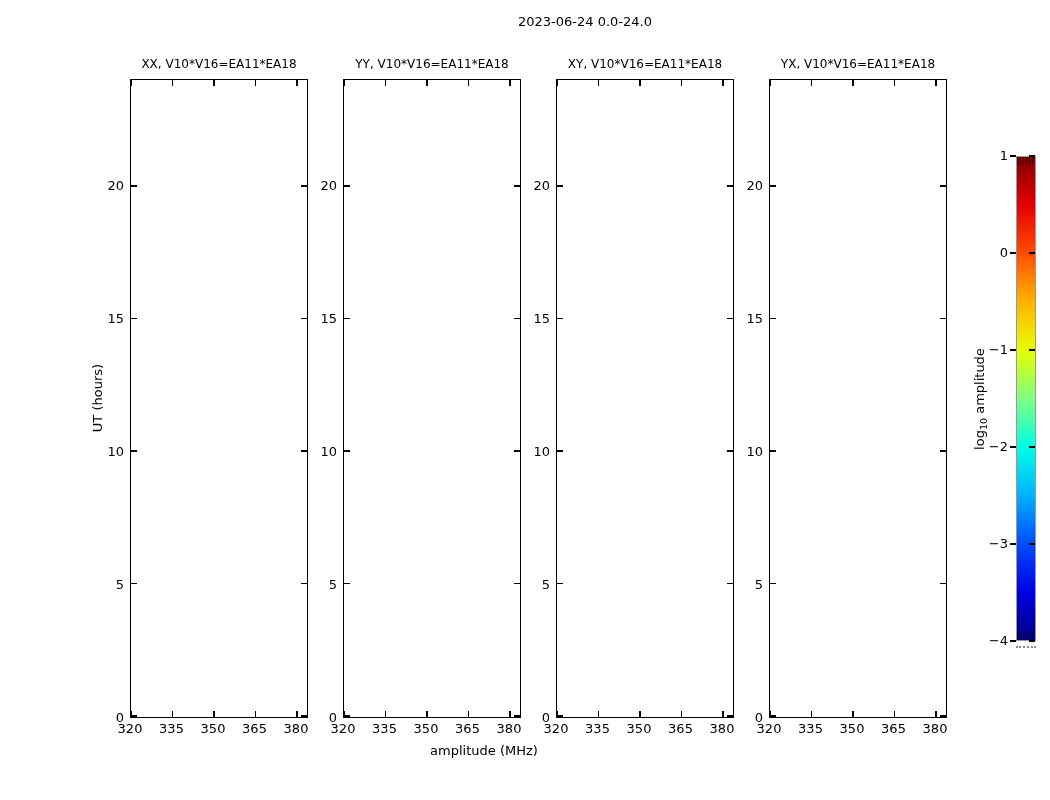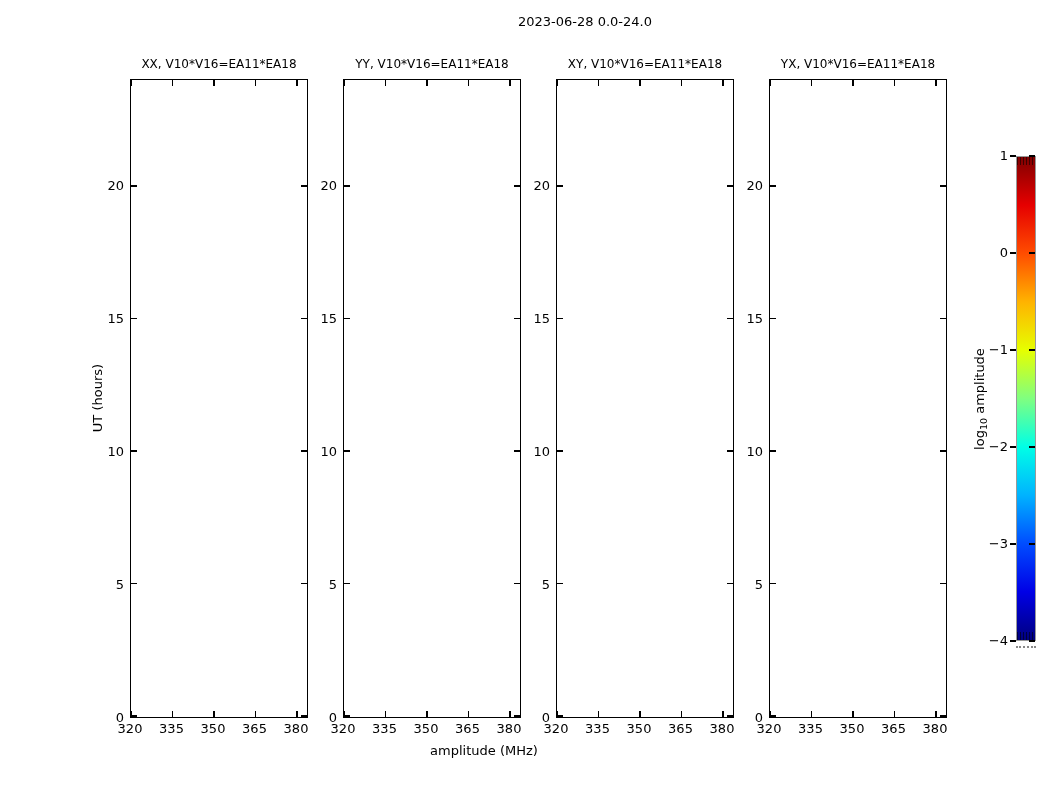--- a/index.html
+++ b/index.html
@@ -22,21 +22,21 @@
     position: absolute; left: 0; right: 0; height: 8px;
     background: repeating-linear-gradient(90deg, rgba(0,0,0,0.55) 0 1px, transparent 1px 3px);
   }
   .sub { font-size: 9.5px; position: relative; top: 3px; }
 </style>
 </head>
 <body>
 
 <div class="fig" id="fig">
 
-  <div class="abs suptitle" style="left:585px; top:14px; transform:translateX(-50%);">2023-06-28 0.0-24.0</div>
+  <div class="abs suptitle" style="left:585px; top:14px; transform:translateX(-50%);">2023-06-24 0.0-24.0</div>
 
   <div class="abs axis-label" style="left:97px; top:398px; transform:translate(-50%,-50%) rotate(-90deg);">UT (hours)</div>
 
   <div class="abs axis-label" style="left:484px; top:743px; transform:translateX(-50%);">amplitude (MHz)</div>
 
   <div class="abs cbar" id="cbar" style="left: 1016px; top: 156px; width: 20px; height: 485px; background: linear-gradient(rgb(128, 0, 0) 0%, rgb(230, 0, 0) 10%, rgb(255, 77, 0) 20%, rgb(255, 179, 0) 30%, rgb(230, 255, 0) 40%, rgb(128, 255, 128) 50%, rgb(0, 255, 230) 60%, rgb(0, 179, 255) 70%, rgb(0, 77, 255) 80%, rgb(0, 0, 230) 90%, rgb(0, 0, 128) 100%);">
     <div class="cbar-hatch" style="top:0;"></div>
     <div class="cbar-hatch" style="bottom:0;"></div>
   </div>
 

